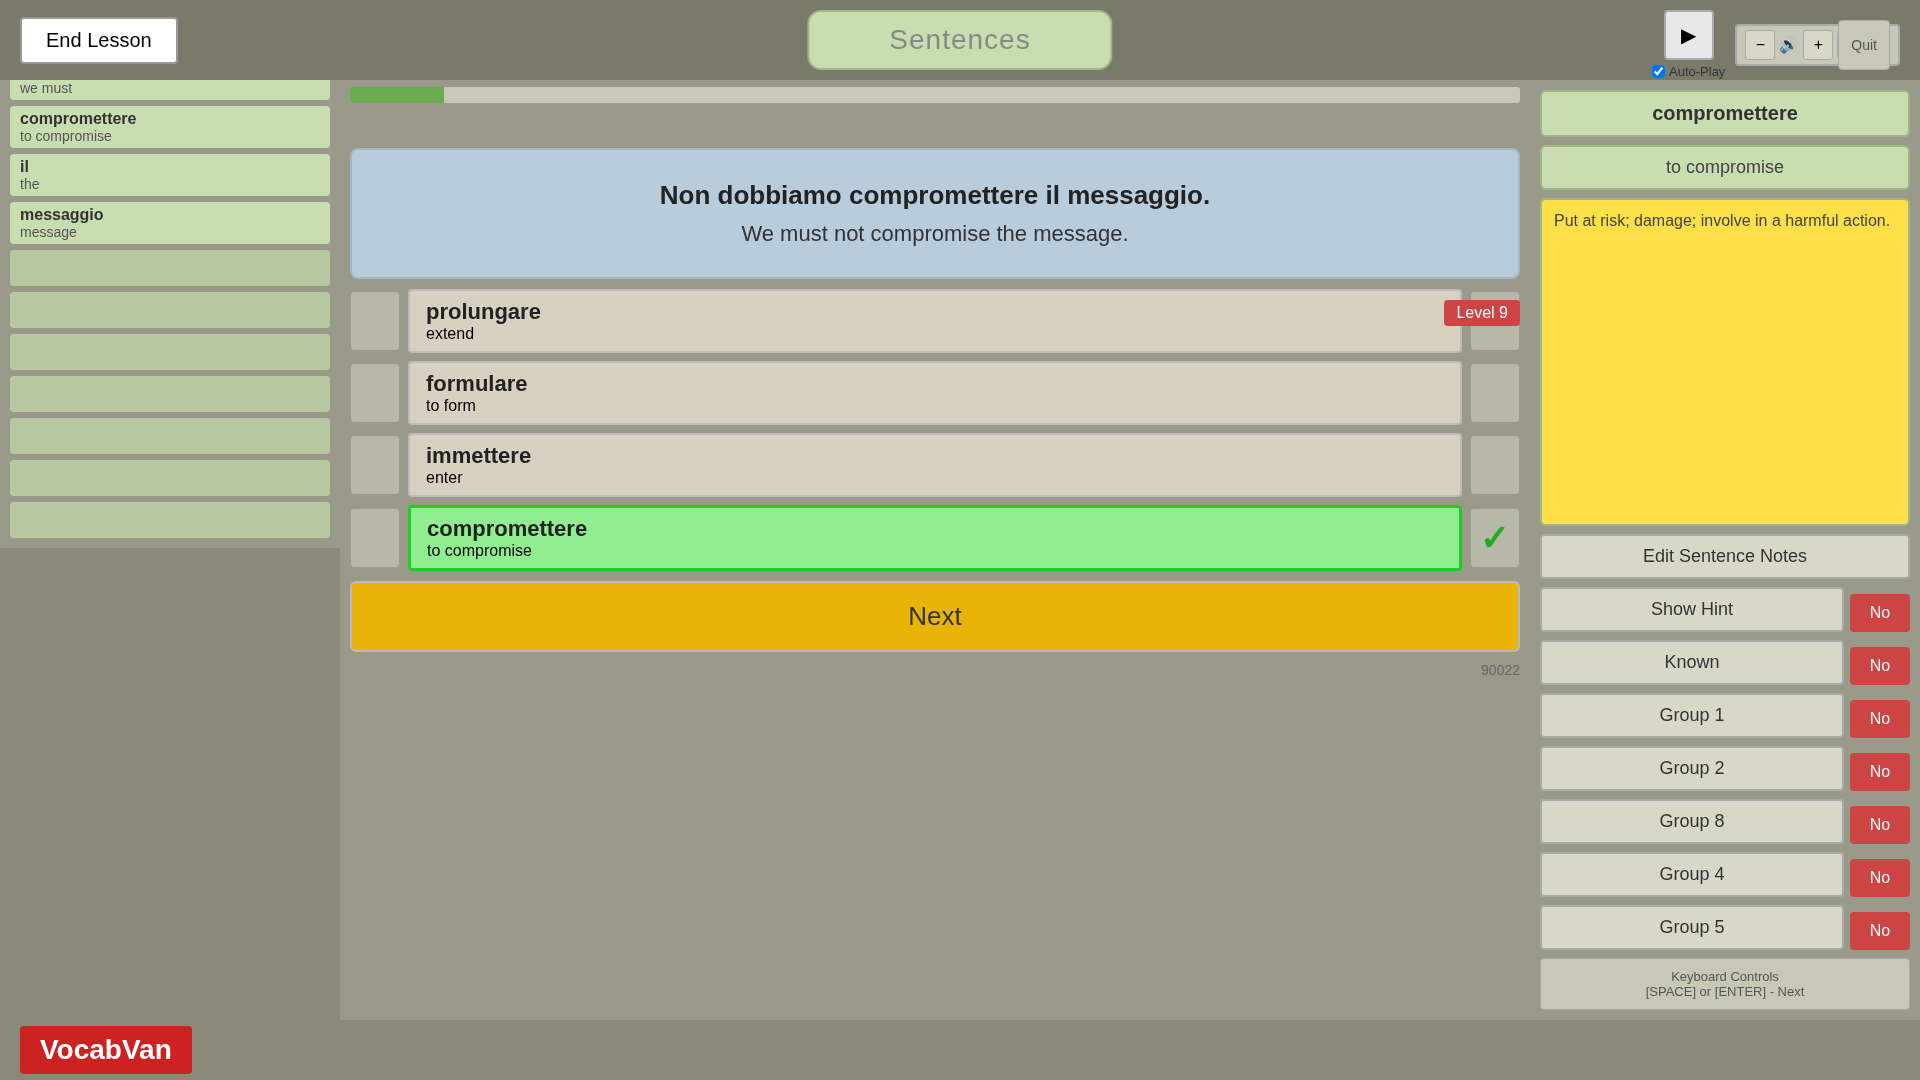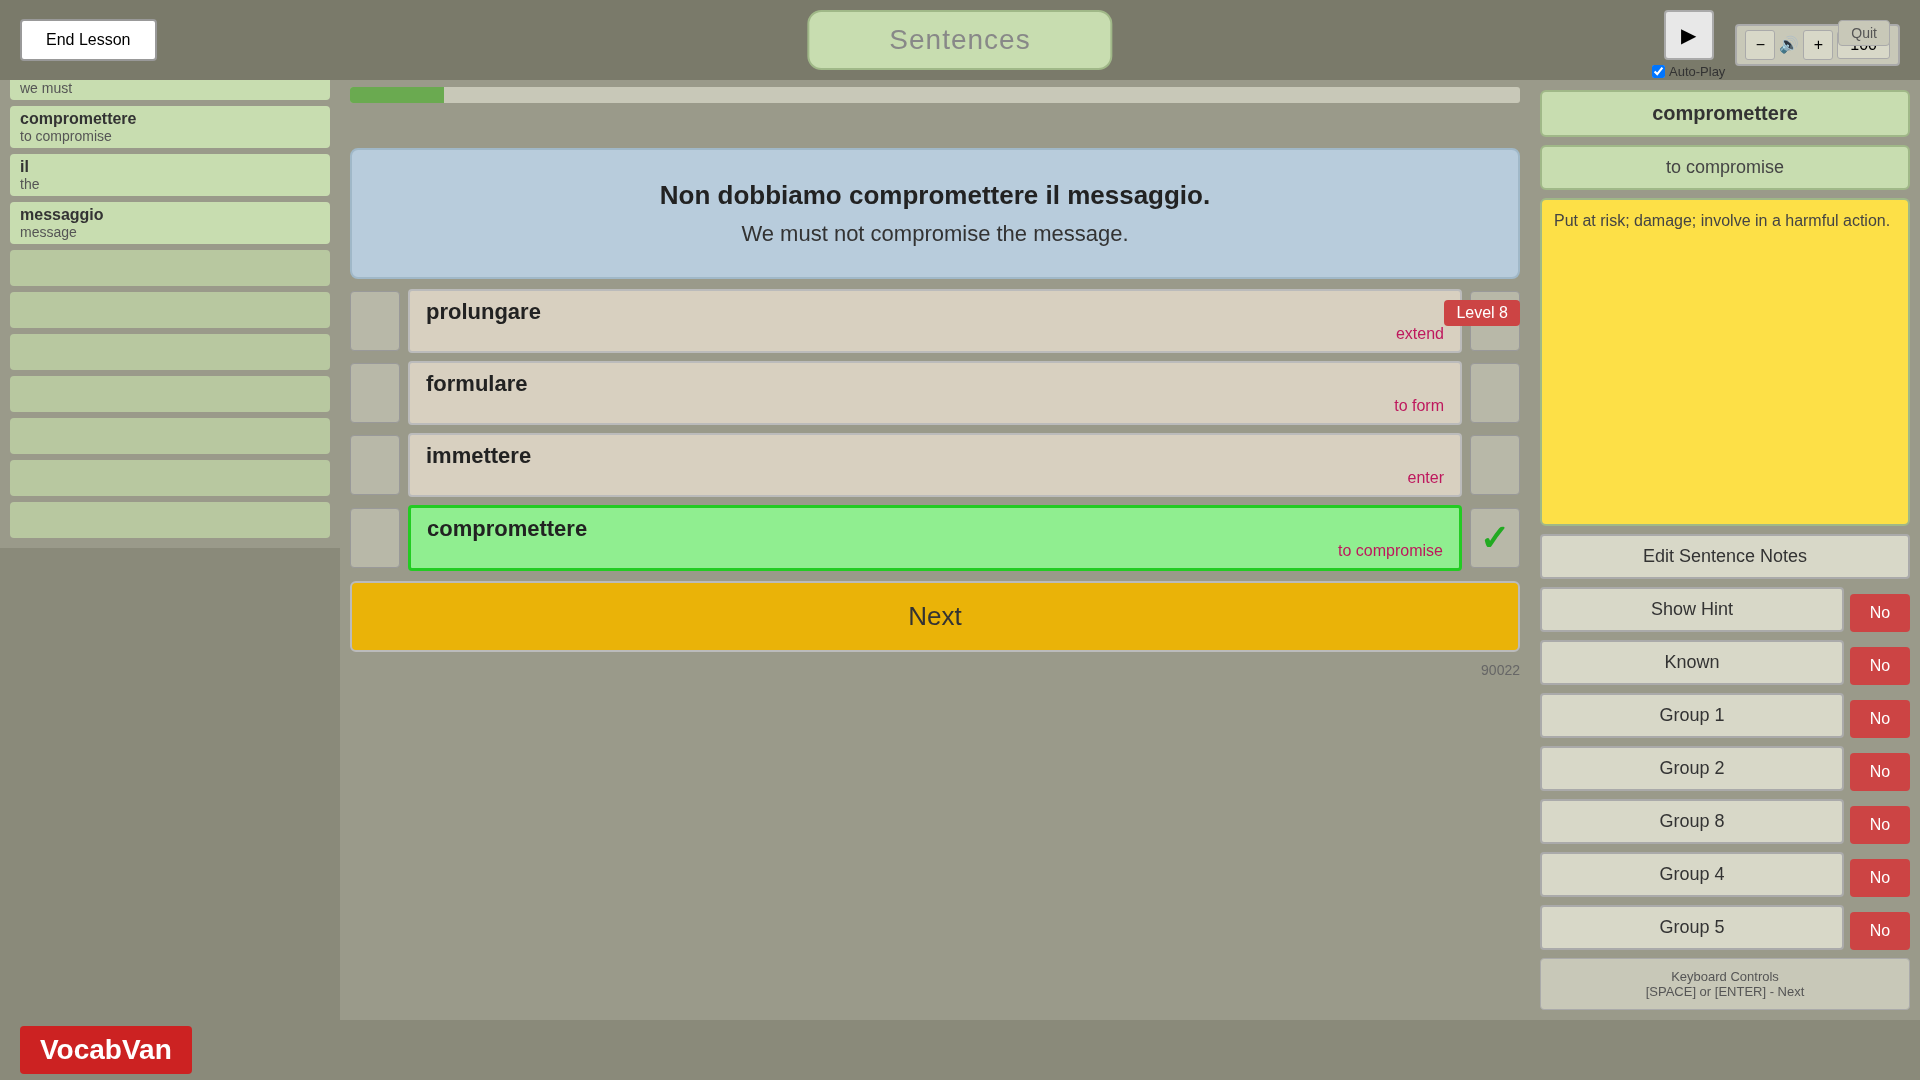--- a/index.html
+++ b/index.html
@@ -21,21 +21,21 @@
       display: flex;
       align-items: center;
       padding: 0 20px;
     }
 
     #end-lesson-btn {
       background: white;
       border: 2px solid #999;
       border-radius: 4px;
       padding: 10px 24px;
-      font-size: 16px;
+      font-size: 20px;
       cursor: pointer;
       font-weight: normal;
     }
 
     #title-box {
       position: absolute;
       left: 50%;
       transform: translateX(-50%);
       background: #c8ddb0;
       border: 2px solid #a0b888;
@@ -108,21 +108,21 @@
     }
 
     
     #quit-btn {
       position: absolute;
       top: 10px;
       right: 10px;
       background: #c8c8b8;
       border: 1px solid #aaa;
       border-radius: 4px;
-      padding: 4px 12px;
+      padding: 16px 12px;
       font-size: 14px;
       cursor: pointer;
       color: #555;
     }
 
     
     #left-sidebar {
       width: 340px;
       background: #9a9a8a;
       padding: 10px;
@@ -270,22 +270,21 @@
     }
 
     .choice-primary {
       font-size: 22px;
       font-weight: bold;
       color: #222;
     }
 
     .choice-secondary {
       font-size: 16px;
-      color: #be185d;
-      text-align: right;
+      color: #000000;
     }
 
     .choice-right-btn {
       width: 50px;
       height: 60px;
       background: #b8b8a8;
       border: 1px solid #999;
       border-radius: 4px;
       cursor: pointer;
       display: flex;
@@ -547,21 +546,21 @@
       <div class="choice-right-btn">
         <span class="checkmark">✓</span>
       </div>
     </div>
   </div>
 
   <button id="next-btn">Next</button>
   <div id="sentence-id">90022</div>
 </div>
 
-<div id="level-badge">Level 8</div>
+<div id="level-badge">Level 9</div>
 
 <div id="right-sidebar">
   <div id="word-header">compromettere</div>
   <div id="word-translation">to compromise</div>
   <div id="word-definition">Put at risk; damage; involve in a harmful action.</div>
 
   <div class="right-btn-row">
     <button class="right-main-btn">Edit Sentence Notes</button>
   </div>
 

